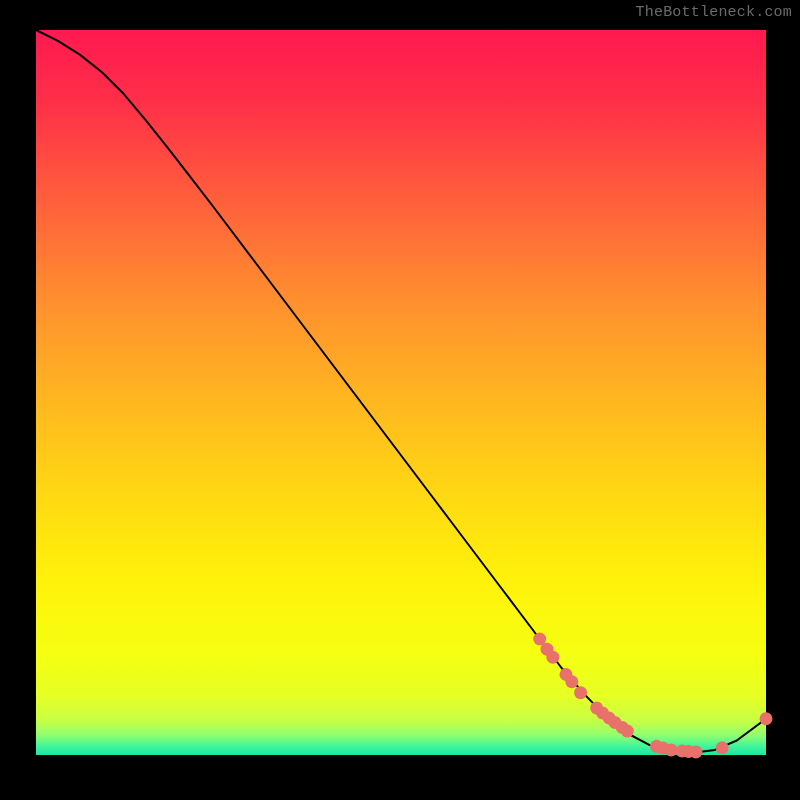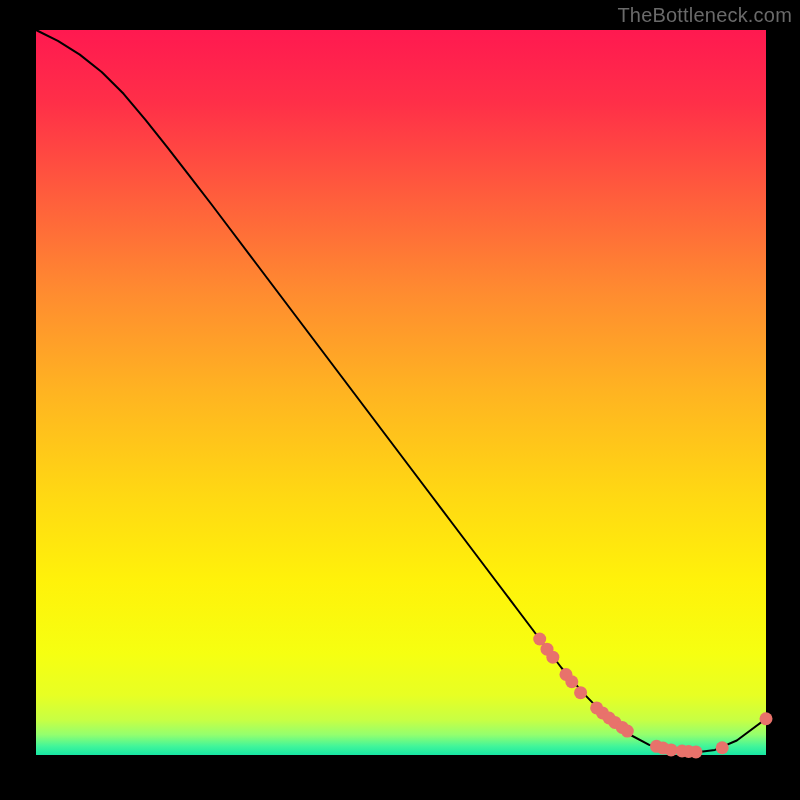--- a/index.html
+++ b/index.html
@@ -12,22 +12,22 @@
   }
   .stage {
     position: relative;
     width: 800px;
     height: 800px;
   }
   .watermark {
     position: absolute;
     top: 4px;
     right: 8px;
-    font-family: Liberation Sans, sans-serif;
-    font-size: 20px;
+    font-family: Liberation Mono, monospace;
+    font-size: 15px;
     color: #6a6a6a;
     letter-spacing: 0.2px;
     user-select: none;
   }
   svg {
     position: absolute;
     left: 0;
     top: 0;
   }
 </style>

